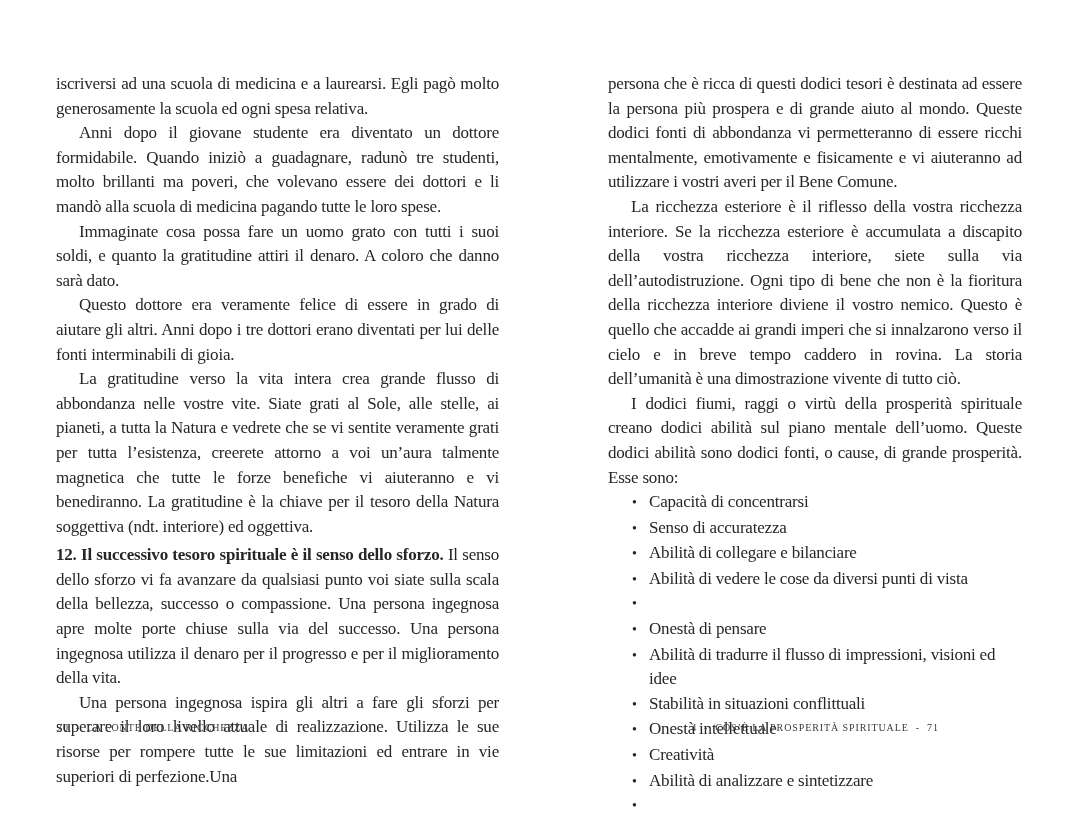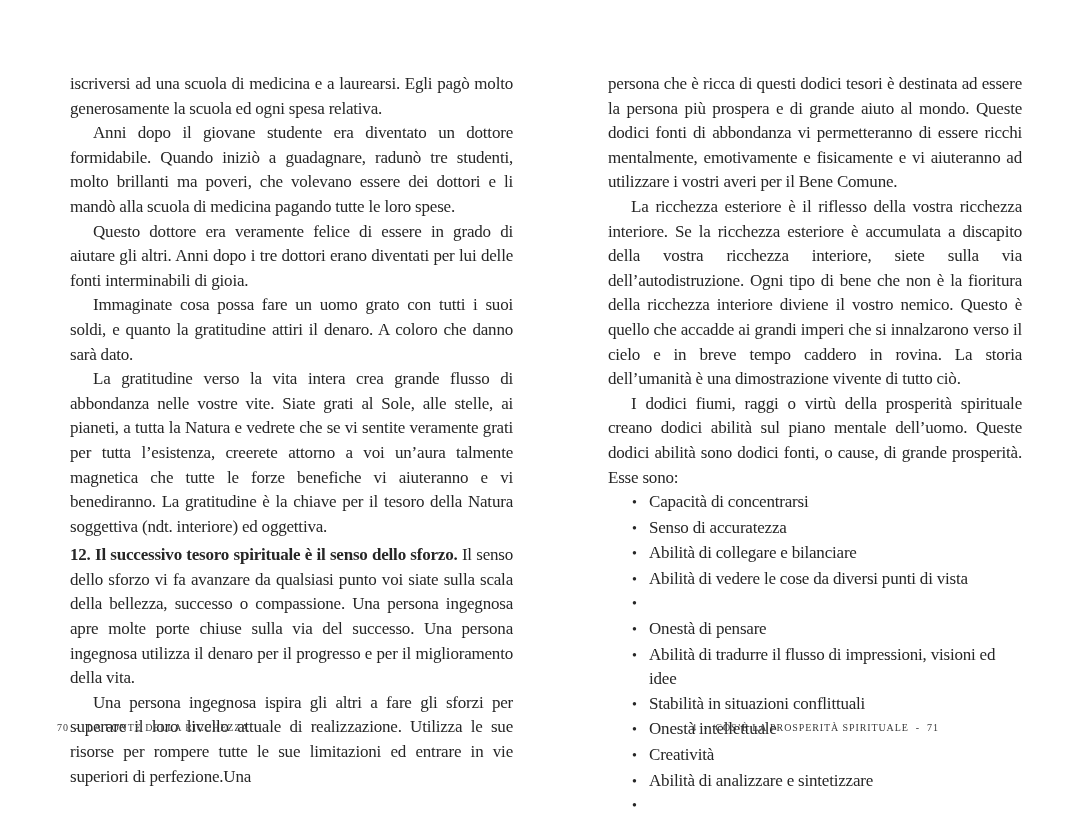--- a/index.html
+++ b/index.html
@@ -14,21 +14,21 @@
     background: #ffffff;
     overflow: hidden;
     font-family: "Liberation Serif", "DejaVu Serif", serif;
     color: #262626;
   }
   .page-column {
     position: absolute;
     top: 72px;
   }
   .left-column {
-    left: 70px;
+    left: 56px;
     width: 443px;
   }
   .right-column {
     left: 608px;
     width: 414px;
   }
   .para {
     margin: 0;
     font-size: 17px;
     line-height: 24.6px;
@@ -89,22 +89,22 @@
   }
 </style>
 </head>
 <body>
 
 <div class="spread">
 
   <div class="page-column left-column">
     <p class="para">iscriversi ad una scuola di medicina e a laurearsi. Egli pagò molto generosamente la scuola ed ogni spesa relativa.</p>
     <p class="para indent">Anni dopo il giovane studente era diventato un dottore formidabile. Quando iniziò a guadagnare, radunò tre studenti, molto brillanti ma poveri, che volevano essere dei dottori e li mandò alla scuola di medicina pagando tutte le loro spese.</p>
+    <p class="para indent">Immaginate cosa possa fare un uomo grato con tutti i suoi soldi, e quanto la gratitudine attiri il denaro. A coloro che danno sarà dato.</p>
     <p class="para indent">Questo dottore era veramente felice di essere in grado di aiutare gli altri. Anni dopo i tre dottori erano diventati per lui delle fonti interminabili di gioia.</p>
-    <p class="para indent">Immaginate cosa possa fare un uomo grato con tutti i suoi soldi, e quanto la gratitudine attiri il denaro. A coloro che danno sarà dato.</p>
     <p class="para indent">La gratitudine verso la vita intera crea grande flusso di abbondanza nelle vostre vite. Siate grati al Sole, alle stelle, ai pianeti, a tutta la Natura e vedrete che se vi sentite veramente grati per tutta l’esistenza, creerete attorno a voi un’aura talmente magnetica che tutte le forze benefiche vi aiuteranno e vi benediranno. La gratitudine è la chiave per il tesoro della Natura soggettiva (ndt. interiore) ed oggettiva.</p>
     <p class="para section-para"><span class="bold-lead">12. Il successivo tesoro spirituale è il senso dello sforzo.</span><span> Il senso dello sforzo vi fa avanzare da qualsiasi punto voi siate sulla scala della bellezza, successo o compassione. Una persona ingegnosa apre molte porte chiuse sulla via del successo. Una persona ingegnosa utilizza il denaro per il progresso e per il miglioramento della vita.</span></p>
     <p class="para indent">Una persona ingegnosa ispira gli altri a fare gli sforzi per superare il loro livello attuale di realizzazione. Utilizza le sue risorse per rompere tutte le sue limitazioni ed entrare in vie superiori di perfezione.Una</p>
   </div>
 
   <div class="page-column right-column">
     <p class="para">persona che è ricca di questi dodici tesori è destinata ad essere la persona più prospera e di grande aiuto al mondo. Queste dodici fonti di abbondanza vi permetteranno di essere ricchi mentalmente, emotivamente e fisicamente e vi aiuteranno ad utilizzare i vostri averi per il Bene Comune.</p>
     <p class="para indent">La ricchezza esteriore è il riflesso della vostra ricchezza interiore. Se la ricchezza esteriore è accumulata a discapito della vostra ricchezza interiore, siete sulla via dell’autodistruzione. Ogni tipo di bene che non è la fioritura della ricchezza interiore diviene il vostro nemico. Questo è quello che accadde ai grandi imperi che si innalzarono verso il cielo e in breve tempo caddero in rovina. La storia dell’umanità è una dimostrazione vivente di tutto ciò.</p>
     <p class="para indent">I dodici fiumi, raggi o virtù della prosperità spirituale creano dodici abilità sul piano mentale dell’uomo. Queste dodici abilità sono dodici fonti, o cause, di grande prosperità. Esse sono:</p>
 

